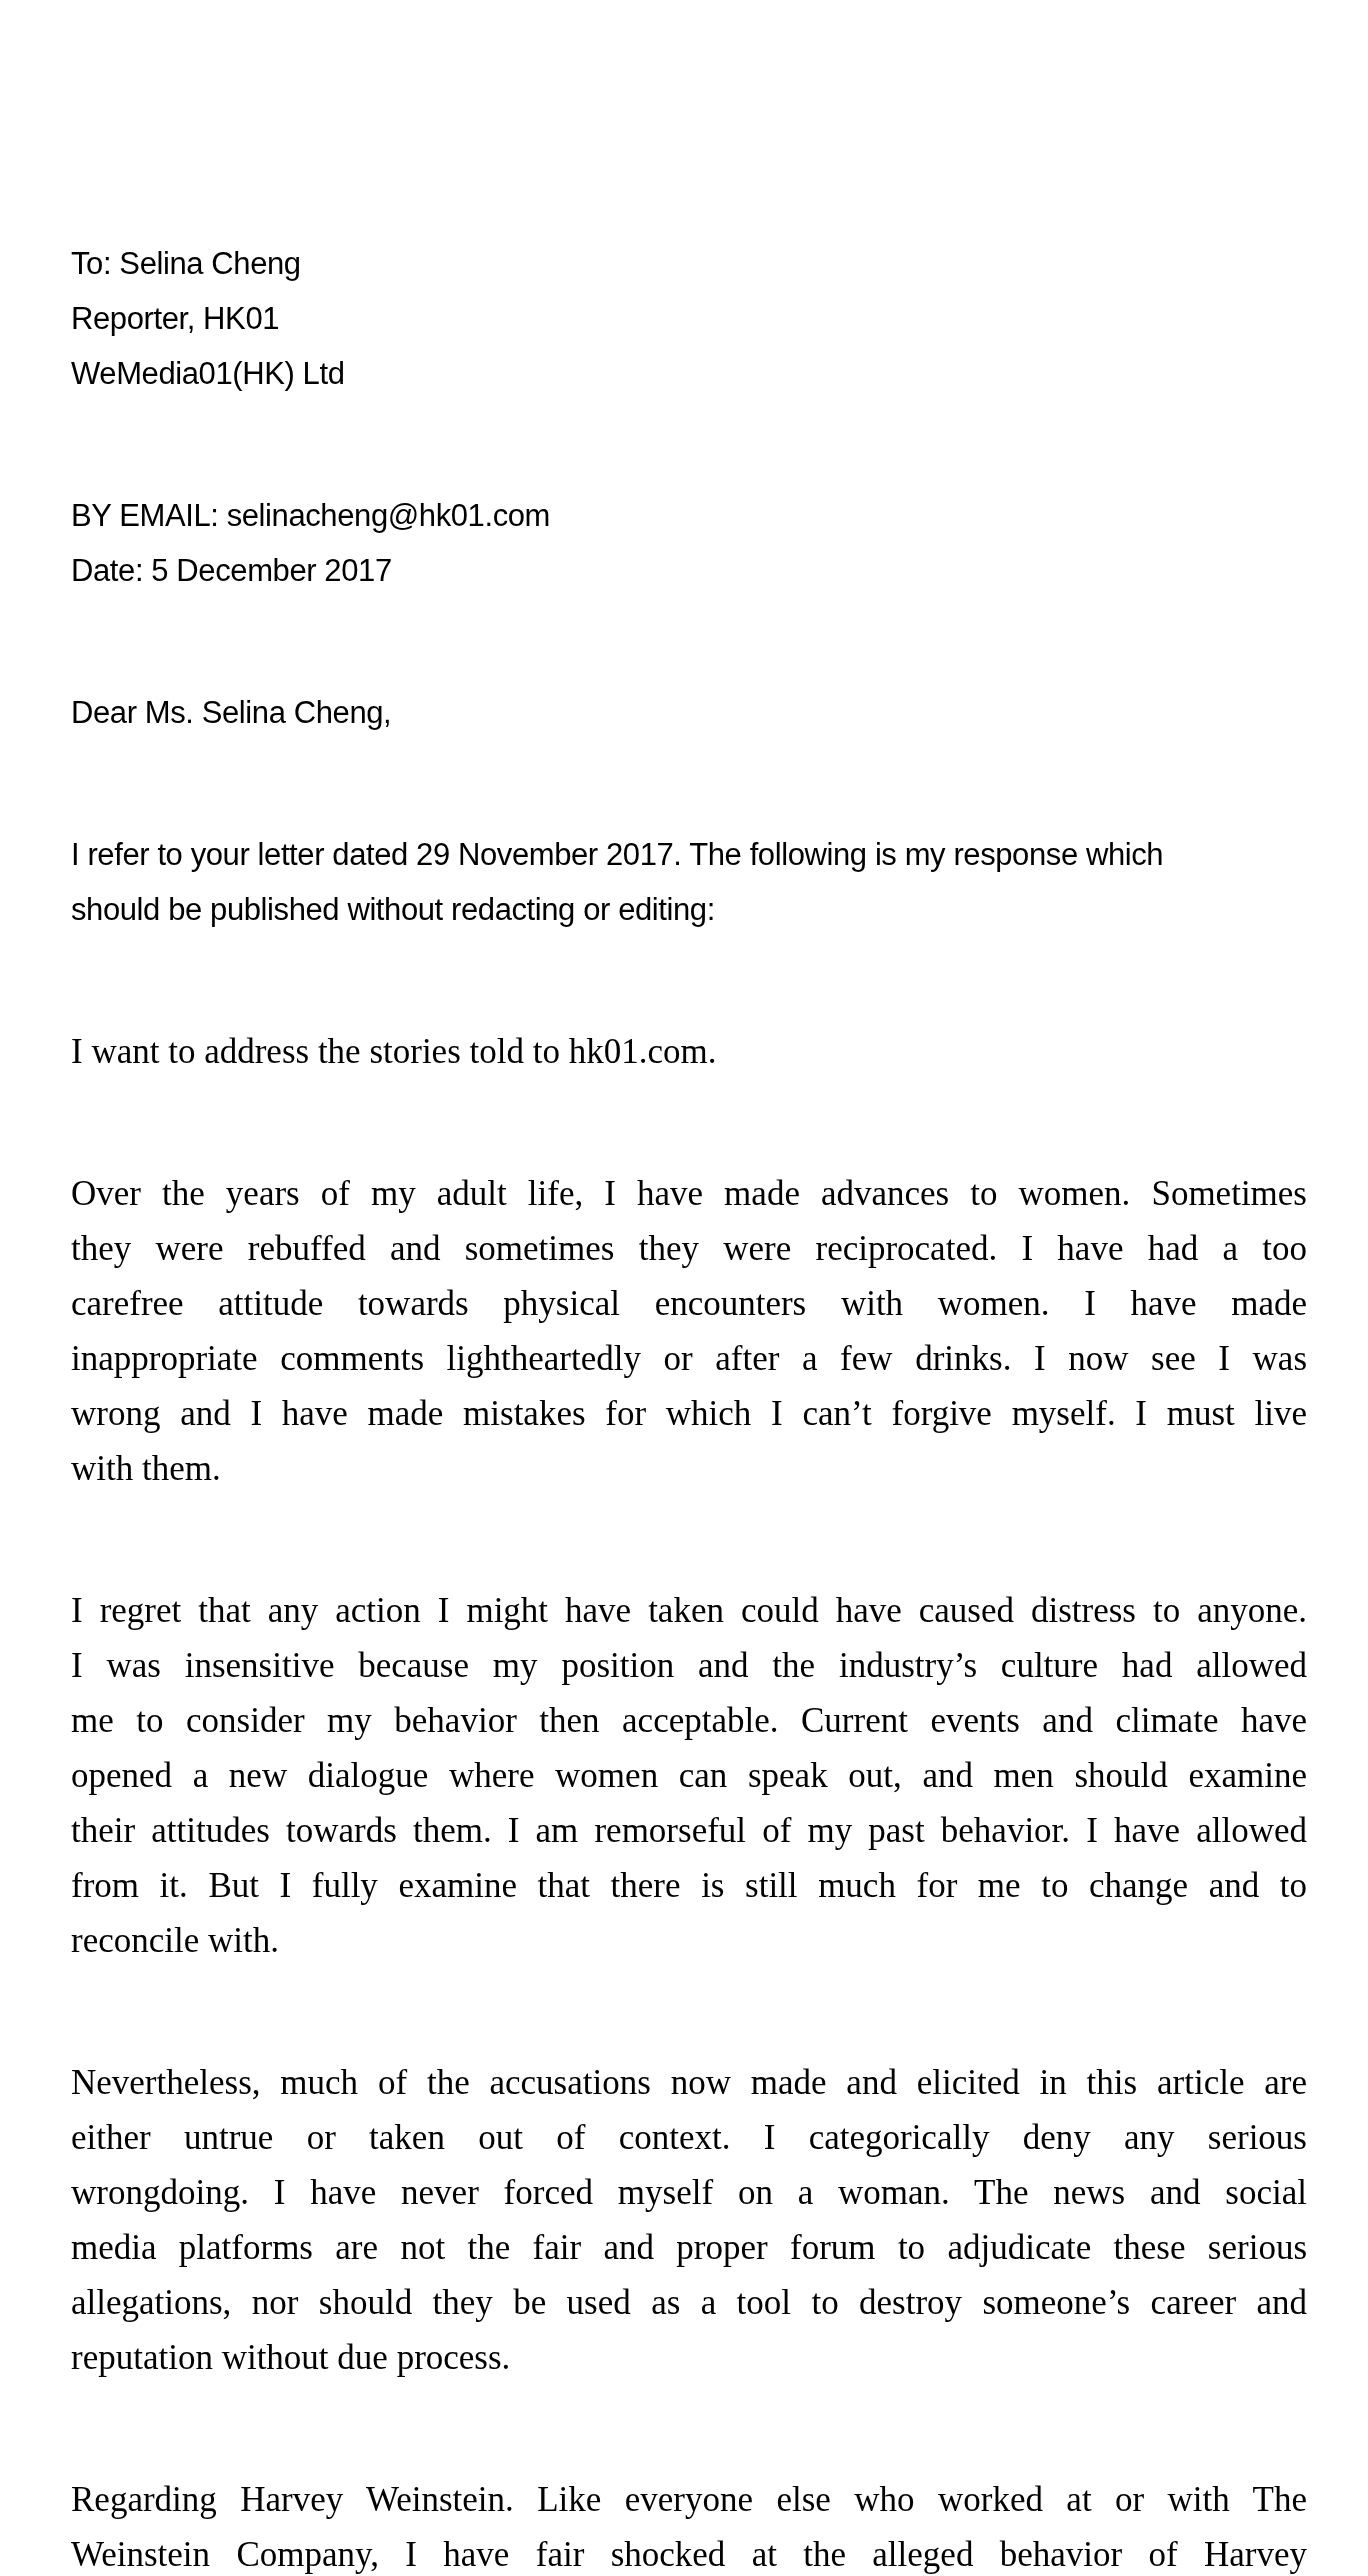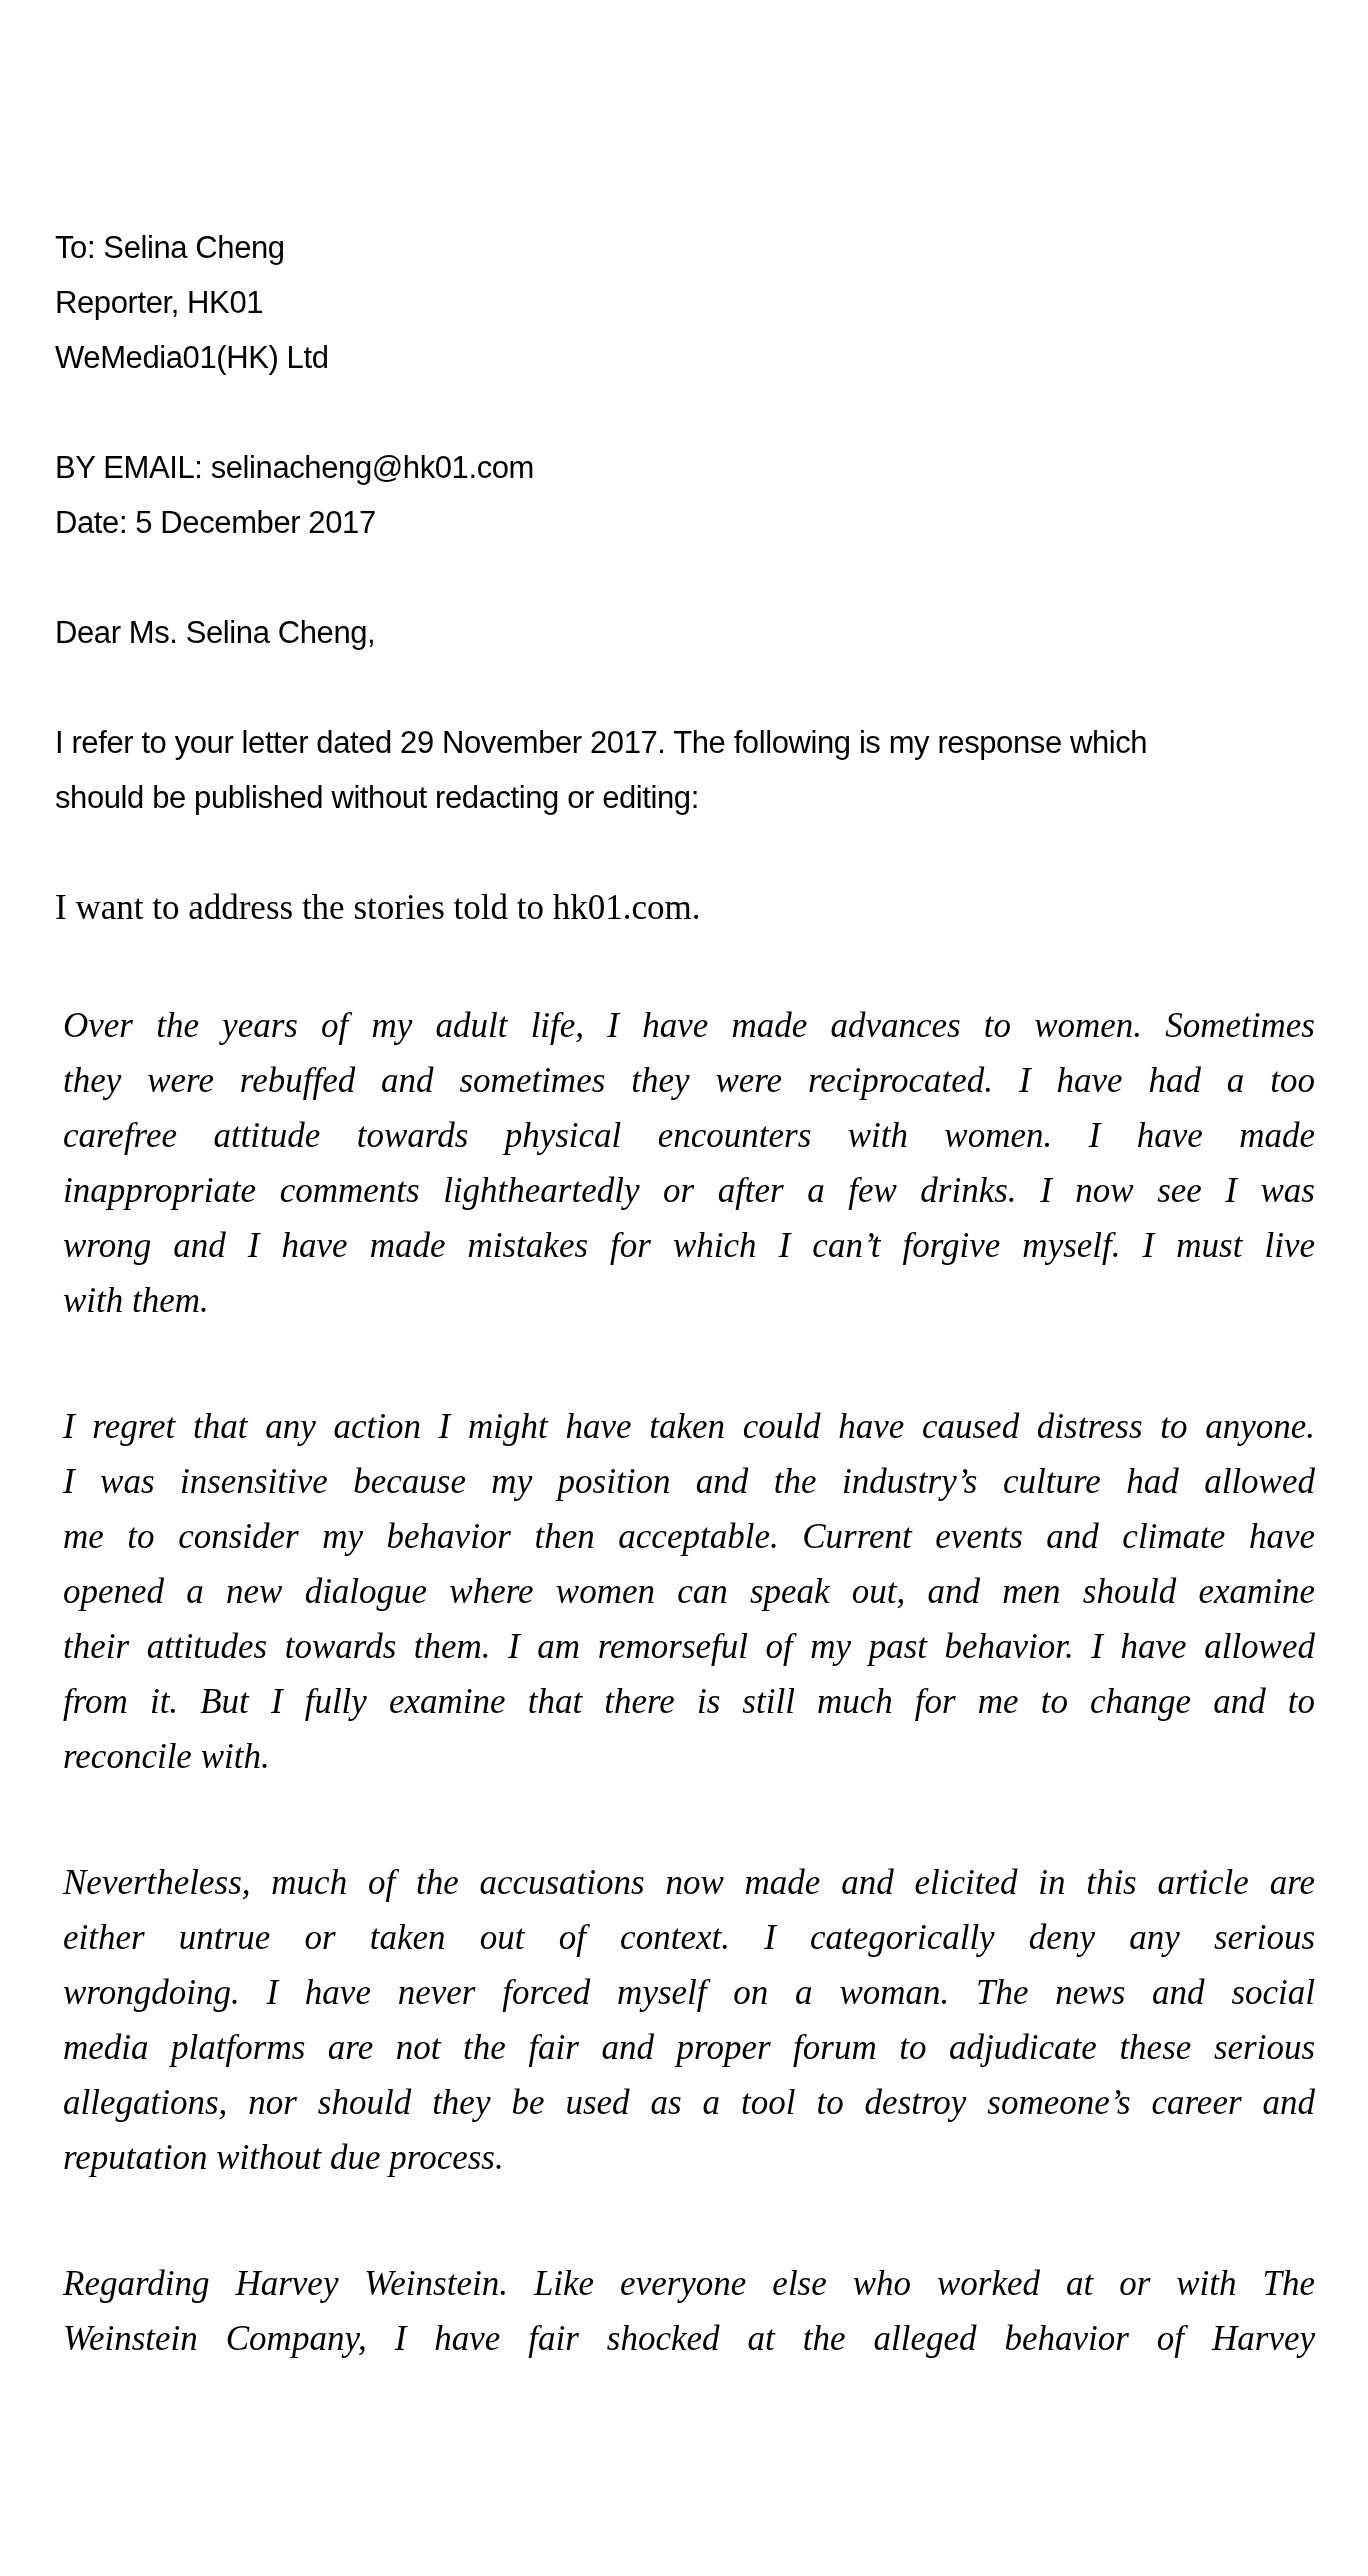--- a/index.html
+++ b/index.html
@@ -27,23 +27,23 @@
       letter-spacing: -0.4px;
     }
     .serif {
       font-family: "Liberation Serif", "DejaVu Serif", serif;
       font-size: 35px;
       line-height: 55px;
       text-align: justify;
       text-align-last: left;
     }
     .line { display: block; white-space: nowrap; }
-    .block { margin: 0; }
+    .block { margin: 16px; }
     .gap { height: 55px; }
-    .para { margin: 8px; font-style: italic; }
+    .para { margin: 16px; }
     .para .jl {
       display: block;
       text-align: justify;
       text-align-last: justify;
       white-space: normal;
     }
     .para .jl.last {
       text-align-last: left;
     }
   </style>

